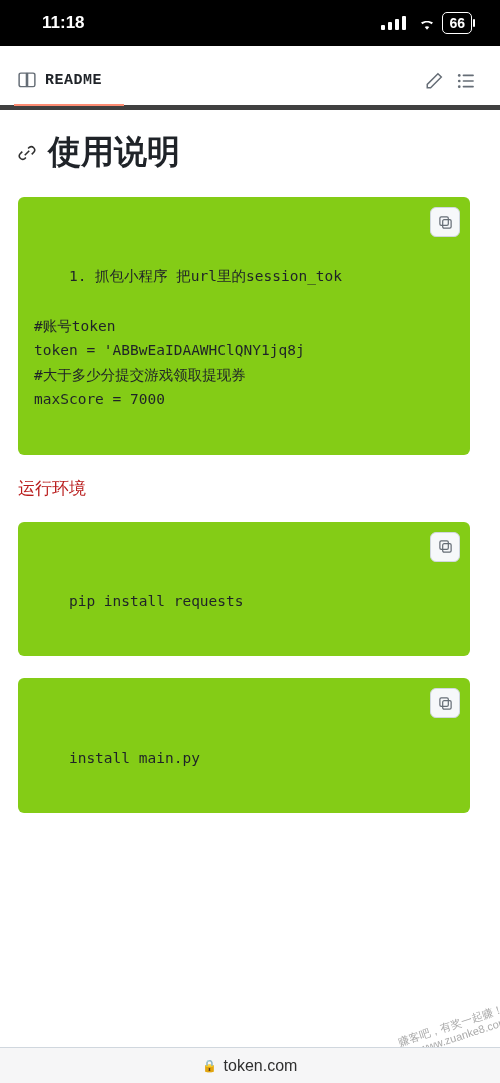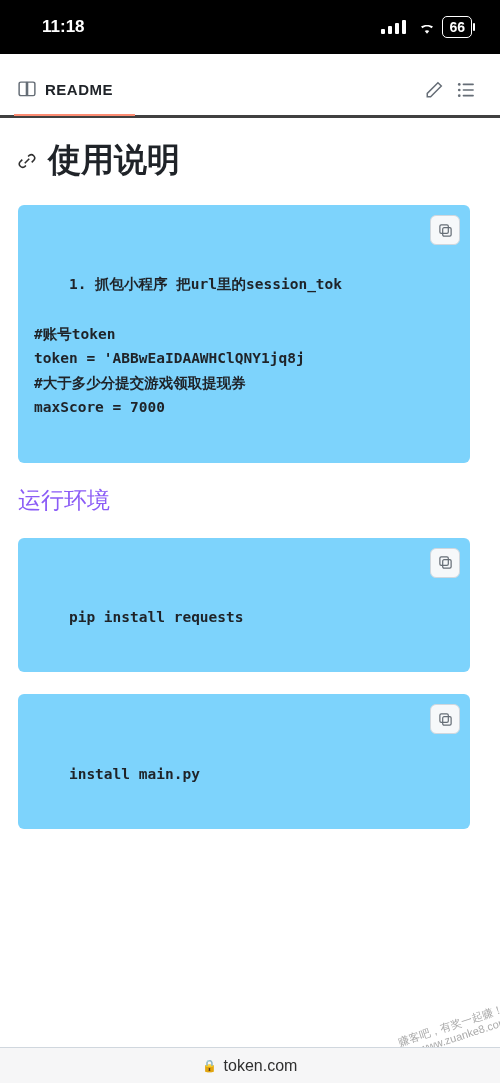--- a/index.html
+++ b/index.html
@@ -8,21 +8,21 @@
       height: 1083px;
       background: #fff;
       font-family: -apple-system, BlinkMacSystemFont, "Segoe UI", Helvetica, Arial, sans-serif;
       color: #1f2328;
       overflow: hidden;
       position: relative;
     }
 
     
     .status-bar {
-      height: 54px;
+      height: 46px;
       background: #000;
       color: #fff;
       display: flex;
       align-items: center;
       justify-content: space-between;
       padding: 0 28px 0 42px;
       font-size: 17px;
       font-weight: 600;
       gap: 44px;
     }
@@ -55,23 +55,24 @@
     .browser-top {
       height: 10px;
       background:#fff;
     }
 
     
     .tabs {
       display: flex;
       align-items: center;
       padding: 0 18px;
-      border-bottom: 3px solid #404040;
+      border-bottom: 5px solid #404040;
       height: 54px;
       gap: 0;
+      font-family: Liberation Mono, monospace;
     }
     .tab-left {
       display: flex;
       align-items: center;
       gap: 9px;
       height: 100%;
       position: relative;
     }
     .tab-left::after {
       content:'';
@@ -111,49 +112,48 @@
       align-items:center;
     }
     h1 {
       font-size: 33px;
       font-weight: 700;
       color:#1f2328;
     }
 
     .code-block {
       position: relative;
-      background: #7dd3fc;
+      background: #84cc16;
       border-radius: 6px;
       padding: 18px 16px;
       margin: 22px 0;
       font-family: ui-monospace, SFMono-Regular, "SF Mono", Menlo, Consolas, monospace;
       font-size: 14.5px;
       line-height: 1.7;
       color:#1f2328;
       white-space: pre;
       overflow: hidden;
-      font-weight: bold;
     }
     .copy-btn {
       position:absolute;
       top:10px; right:10px;
       width:30px; height:30px;
       border:1px solid #d0d7de;
       border-radius:6px;
       background:#f6f8fa;
       display:flex;
       align-items:center;
       justify-content:center;
       color:#656d76;
     }
 
     .section-label {
-      font-size: 23px;
+      font-size: 17px;
       margin: 22px 0 10px 0;
-      color:#8b5cf6;
+      color:#b91c1c;
     }
 
     
     .browser-bottom {
       position:absolute;
       bottom:0; left:0; right:0;
       height:36px;
       border-top:1px solid #d0d7de;
       background:#f6f6f7;
       display:flex;

